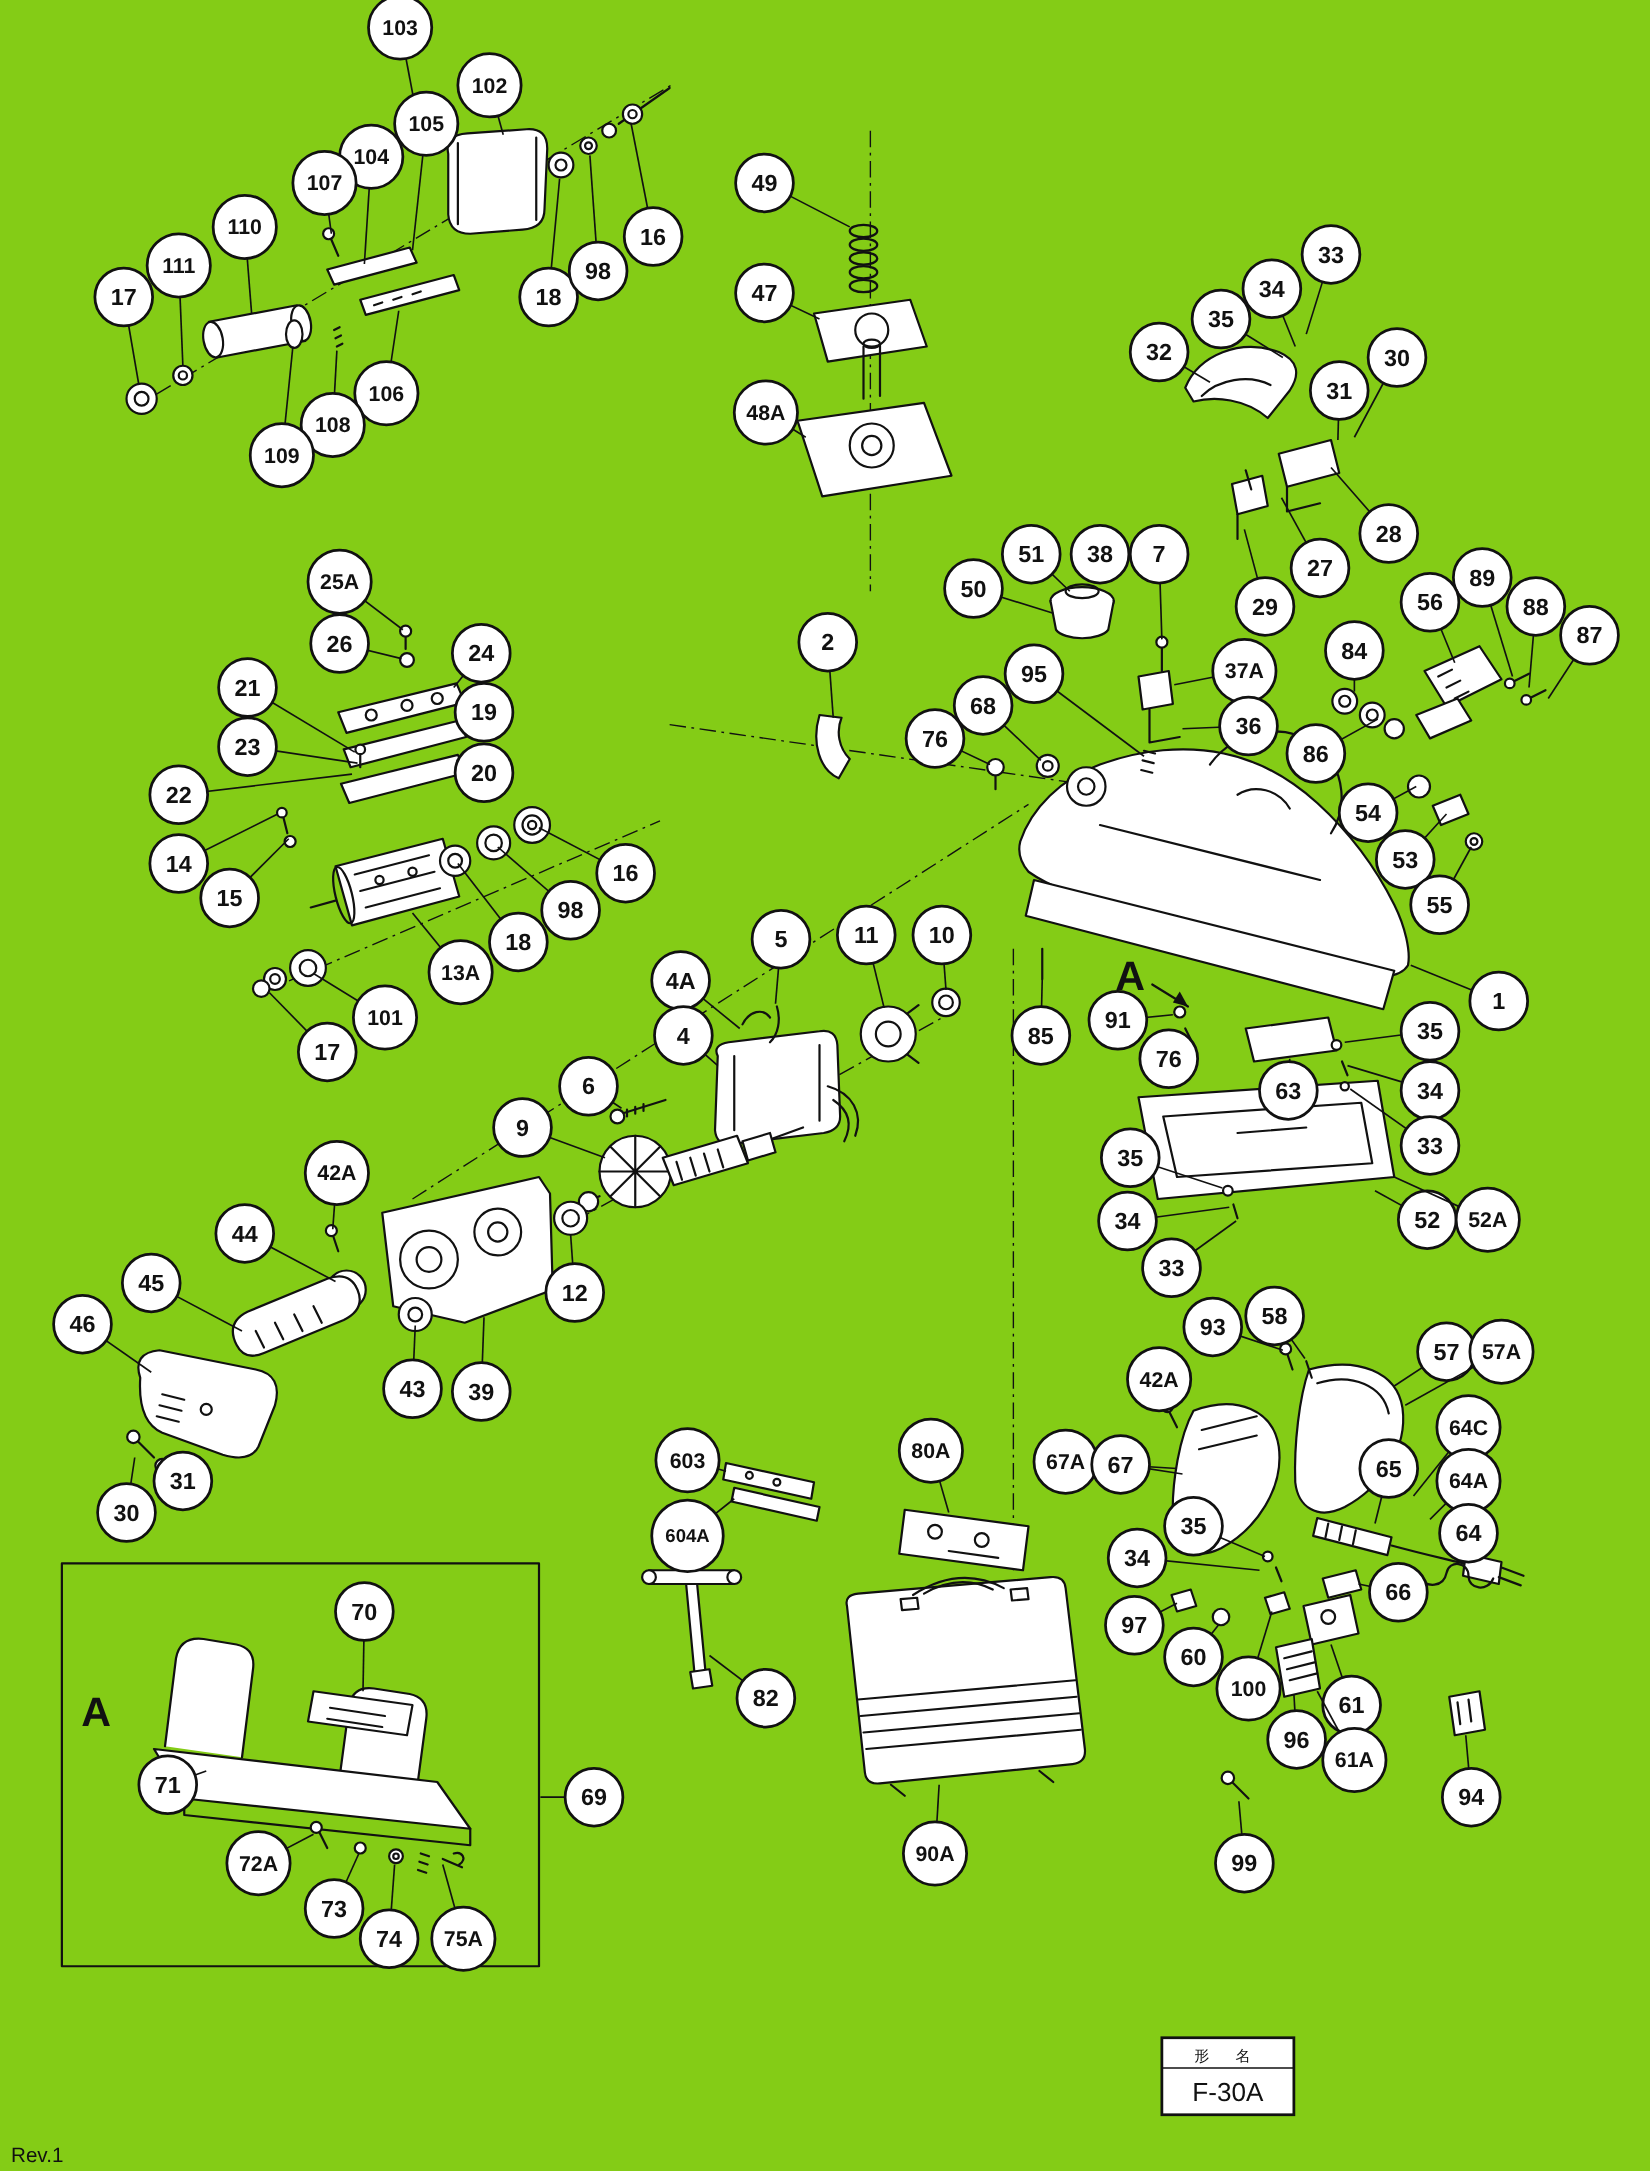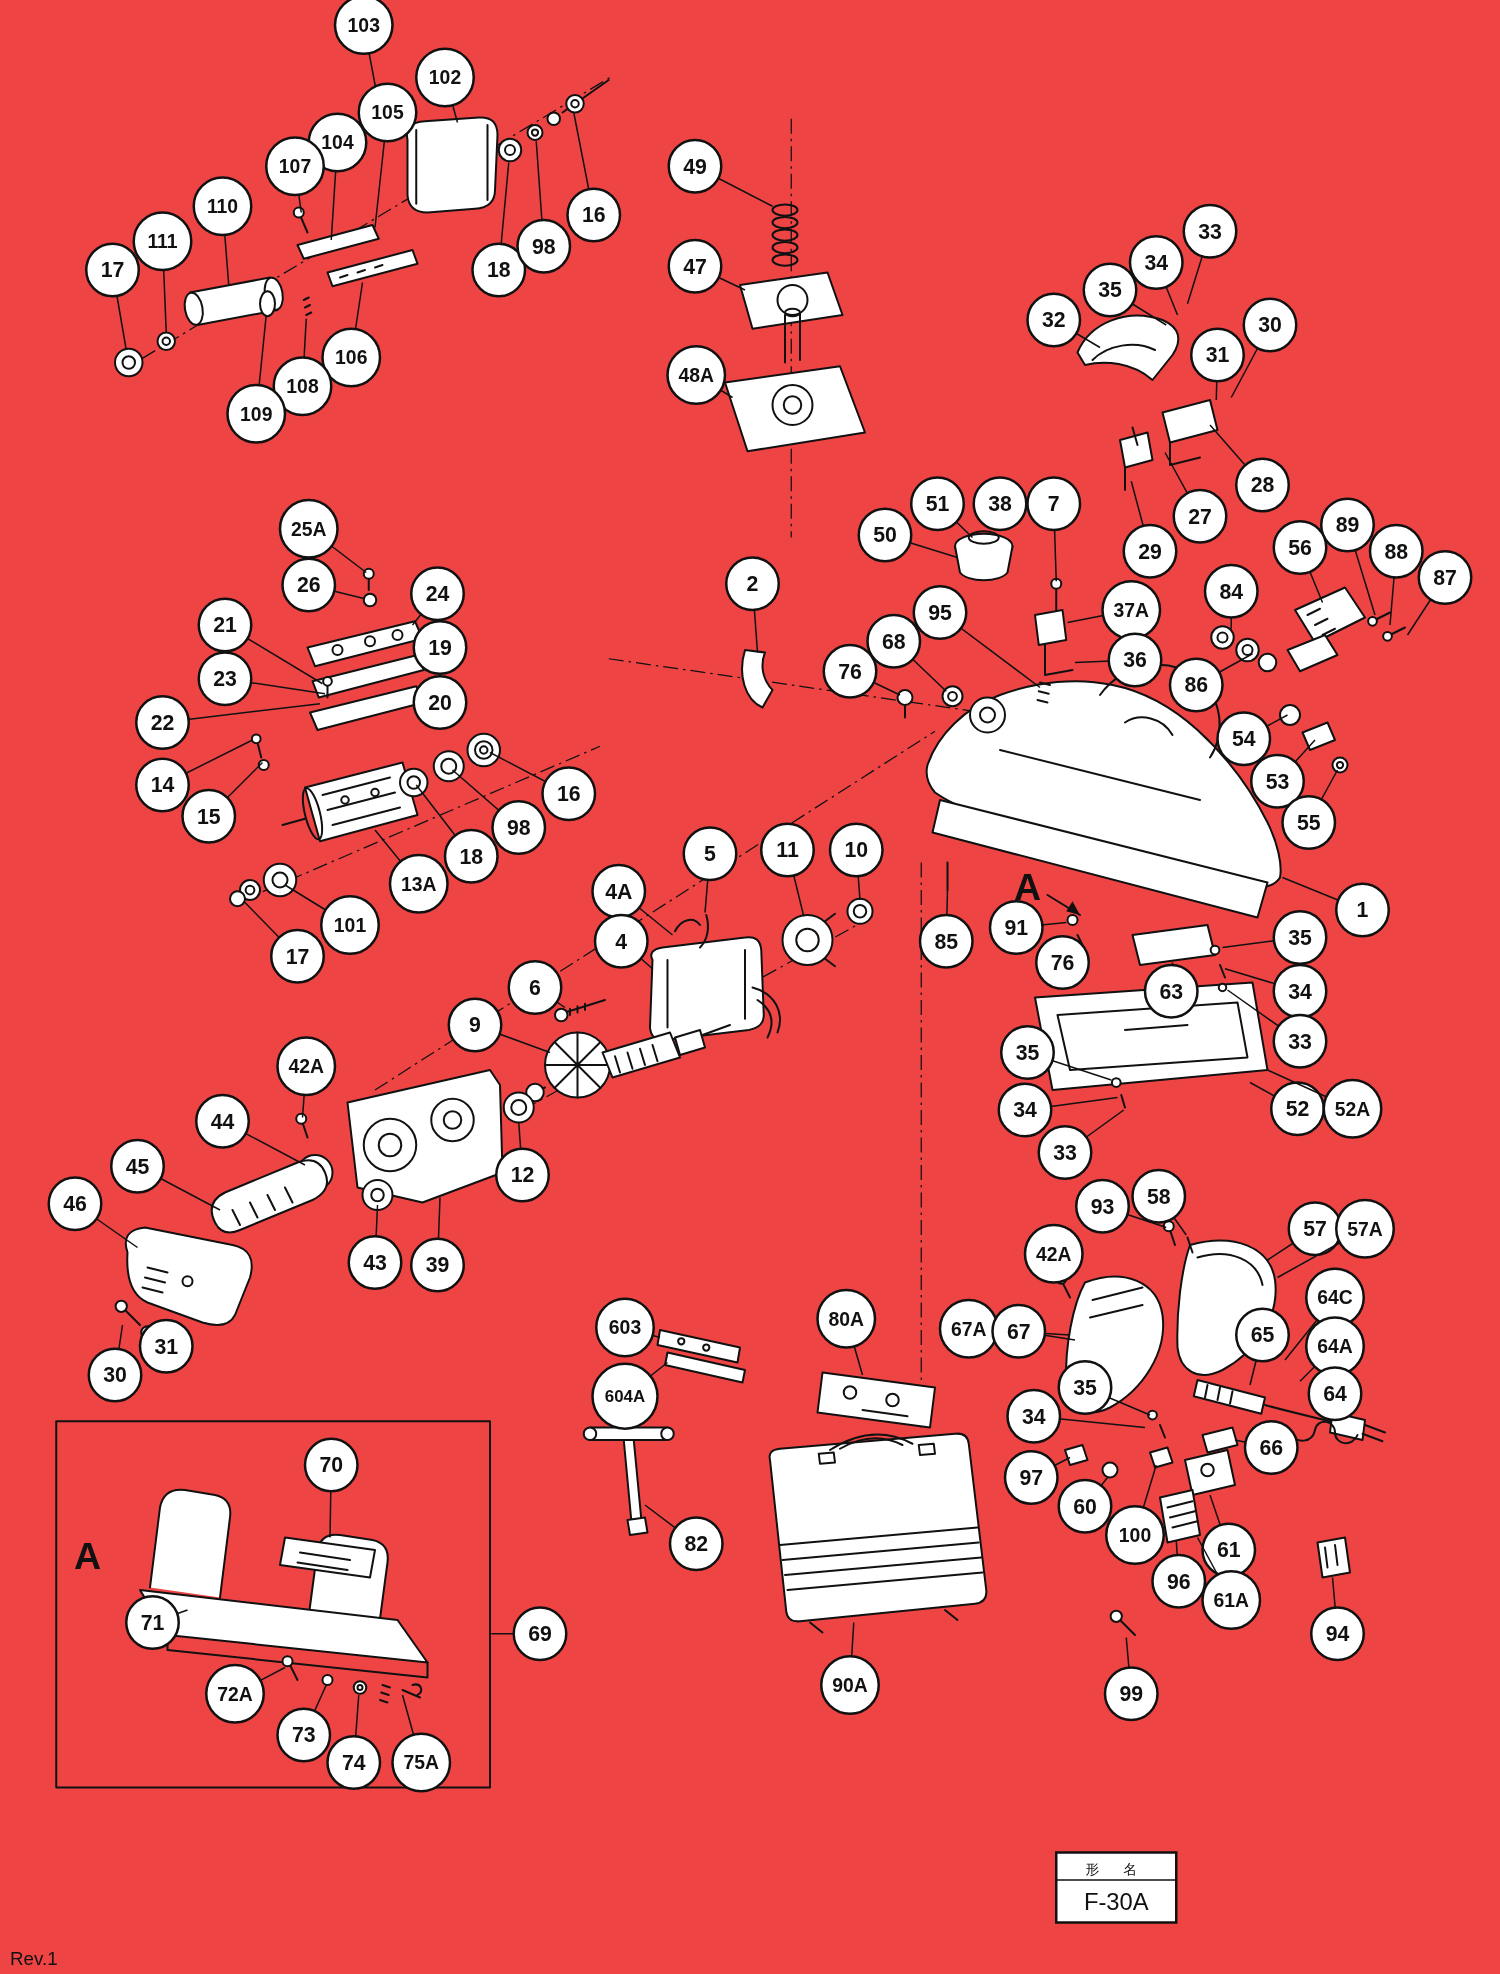--- a/index.html
+++ b/index.html
@@ -1,16 +1,16 @@
 <!DOCTYPE html>
 <html><head>
 <meta charset="utf-8">
 <style>
   html,body{margin:0;padding:0;background:#fff;}
-  .page{position:relative;width:1500px;height:1974px;background:#ef4444;overflow:hidden;}
+  .page{position:relative;width:1500px;height:1974px;background:#84cc16;overflow:hidden;}
   svg{display:block;}
   svg text{font-family:"Liberation Sans", sans-serif;}
 </style>
 </head>
 <body>
 
 <div class="page">
 <svg width="1500" height="1974" viewBox="0 0 1500 1974" xmlns="http://www.w3.org/2000/svg">
 <g transform="scale(1.25)">
 

